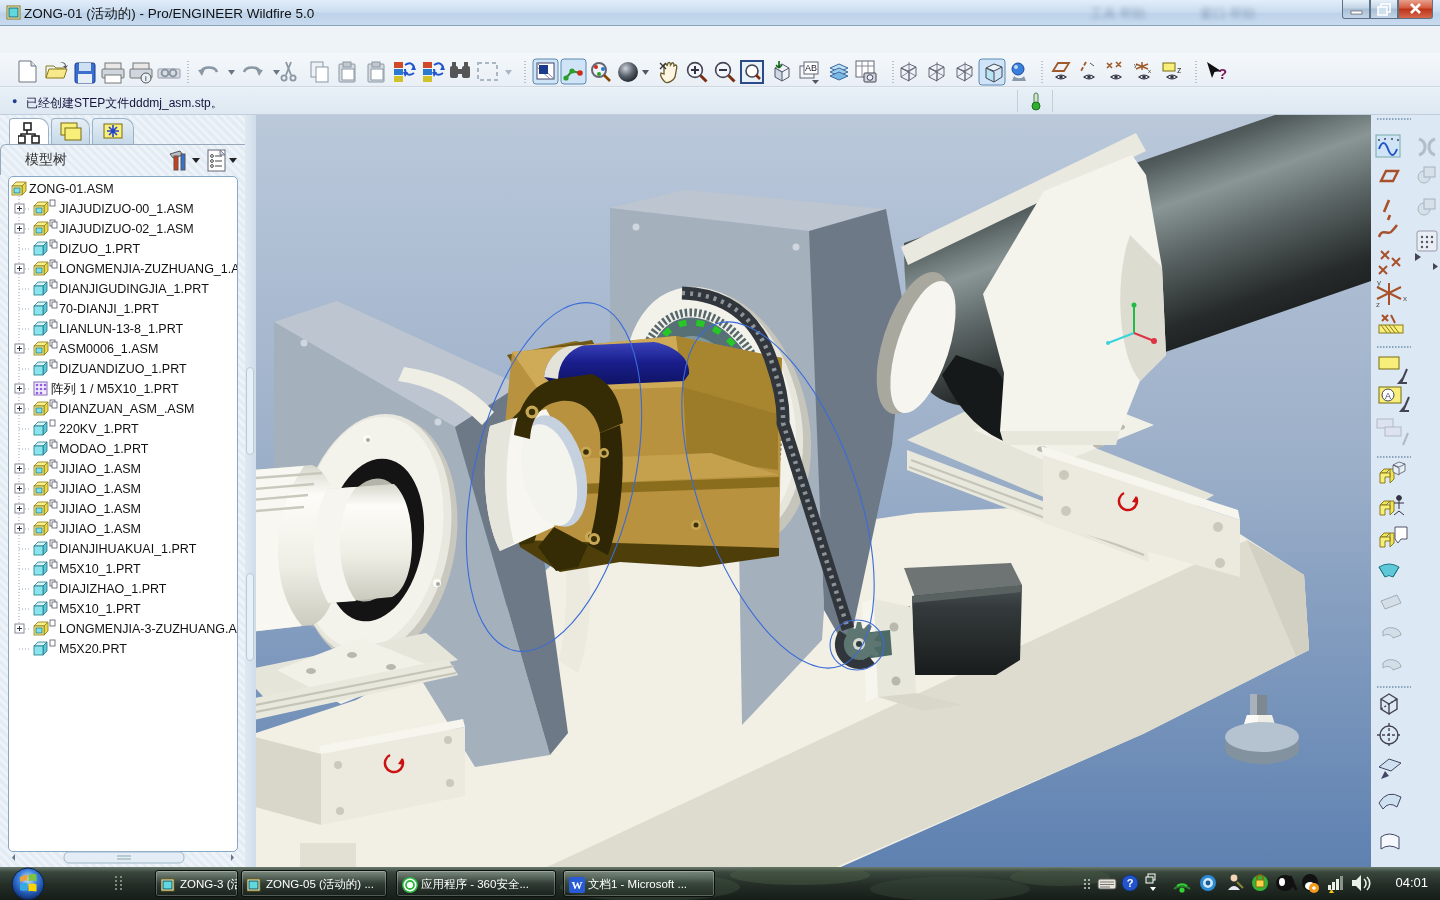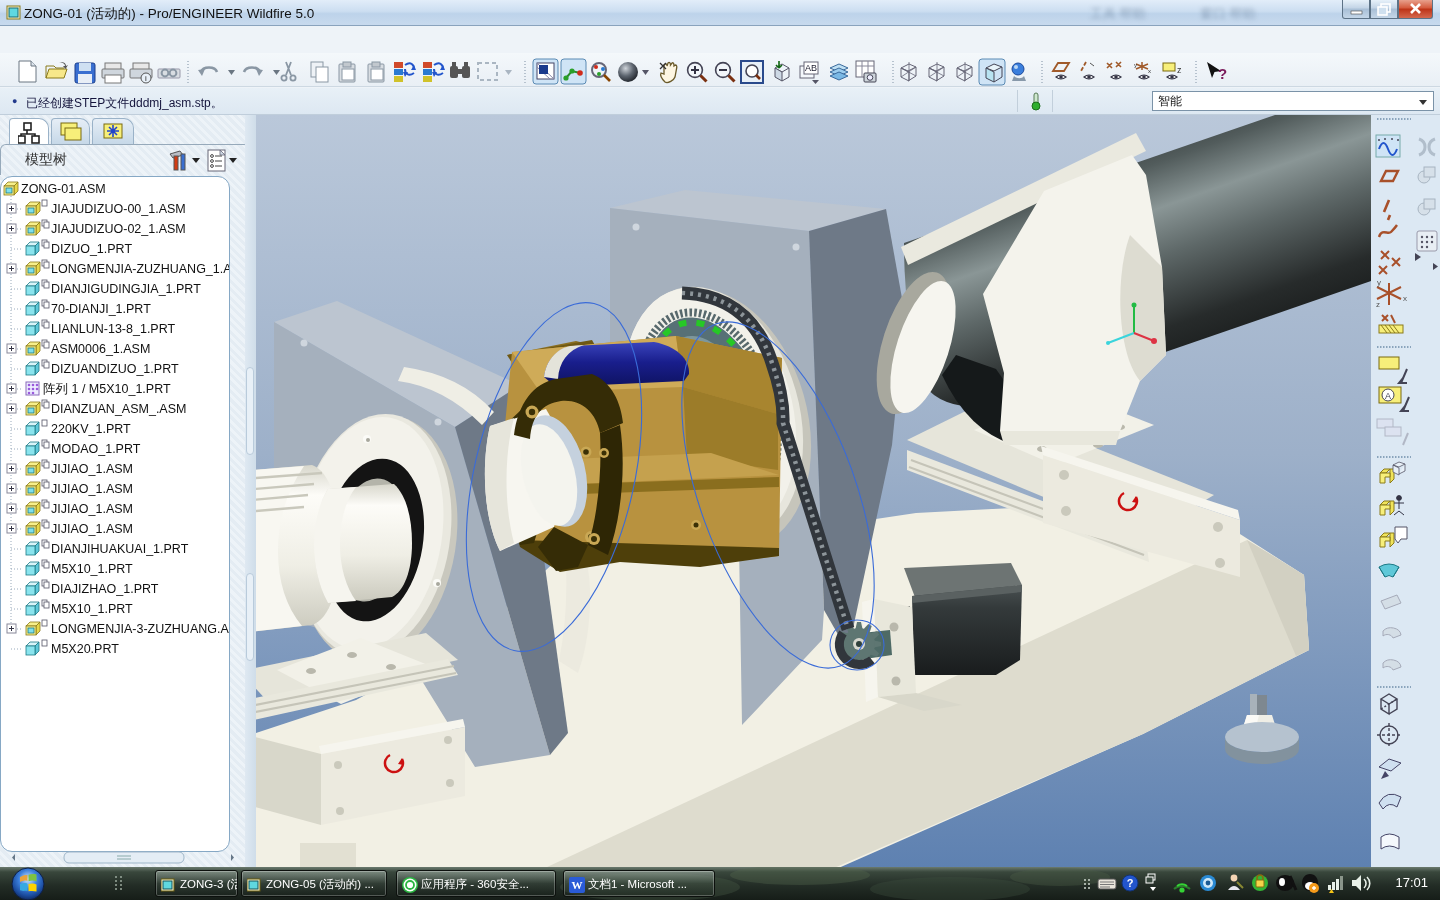--- a/index.html
+++ b/index.html
@@ -29,22 +29,22 @@
 #combo:after{content:"";position:absolute;right:6px;top:8px;border:4px solid transparent;border-top:5px solid #333}
 
 #main{position:absolute;left:0;top:115px;width:1440px;height:752px}
 #nav{position:absolute;left:0;top:0;width:256px;height:752px;
  background:repeating-linear-gradient(45deg,#e4ecf3 0 3px,#edf3f8 3px 6px)}
 .tab{position:absolute;top:3px;height:26px;border:1px solid #9ab2c8;border-bottom:none;border-radius:4px 10px 0 0;
  background:linear-gradient(#e6eef6,#c6d8e8)}
 .tab.active{background:#fff}
 #treehdr{position:absolute;left:0;top:29px;width:250px;height:31px;border:1px solid #96a9ba;border-radius:6px 6px 0 0;border-bottom:none}
 #treehdrtext{position:absolute;left:25px;top:36px;font-size:14px;font-weight:normal;color:#333}
-#treebox{position:absolute;left:0;top:61px;width:230px;height:676px;background:#fff;
- border:1px solid #86a8c5;border-radius:12px;overflow:hidden}
+#treebox{position:absolute;left:8px;top:61px;width:230px;height:676px;background:#fff;
+ border:1px solid #86a8c5;border-radius:5px;overflow:hidden}
 #hscroll{position:absolute;left:12px;bottom:4px;width:222px;height:13px}
 #sash{position:absolute;left:245px;top:0;width:11px;height:752px;background:linear-gradient(90deg,#dfe9f2,#cfdde9)}
 .sashh{position:absolute;left:1px;width:8px;border-radius:4px;background:#e8f0f7;border:1px solid #b9cbdb}
 #viewport{position:absolute;left:256px;top:0;width:1115px;height:752px}
 #rtoolbar{position:absolute;left:1371px;top:0;width:69px;height:752px;background:#dce8f3}
 #rtoolbar svg{position:absolute}
 
 #taskbar{position:absolute;left:0;top:867px;width:1440px;height:33px;
  background:linear-gradient(#6b7a6e,#39473c 15%,#232d26 55%,#161d18)}
 .tbtn{position:absolute;top:3px;height:27px;border:1px solid #0c100d;border-radius:3px;
@@ -308,21 +308,20 @@
 
 <div id="msgbar">
  <span style="position:absolute;left:12px;top:8px;color:#223a8c;font-size:9px">●</span>
  <span style="position:absolute;left:26px;top:7px">已经创建STEP文件dddmj_asm.stp。</span>
  <span style="position:absolute;left:1017px;top:2px;width:1px;height:22px;background:#c2cfdb"></span>
       <span style="position:absolute;left:1052px;top:2px;width:1px;height:22px;background:#c2cfdb"></span>
       <svg style="position:absolute;left:1028px;top:3px" width="16" height="20">
         <rect x="6" y="2" width="4" height="12" rx="2" fill="#cfe8cf" stroke="#567a56"></rect>
         <circle cx="8" cy="15" r="4" fill="#2fae2f" stroke="#1c6e1c"></circle>
       </svg>
- <div id="combo">智能</div>
 </div>
 
 <div id="main">
  <div id="nav">
   <div class="tab active" style="left:9px;width:40px"><svg width="38" height="24" style="margin:3px 0 0 8px">
             <g fill="none" stroke="#222" stroke-width="1.6">
               <rect x="6" y="1" width="7" height="7" fill="#fff"></rect>
               <rect x="0" y="14" width="7" height="7" fill="#fff"></rect>
               <rect x="14" y="14" width="7" height="7" fill="#fff"></rect>
               <path d="M9 8 v4 M3 14 v-2 h14 v2"></path>
@@ -1084,15 +1083,15 @@
           <rect x="4" y="6" width="3" height="8"></rect>
           <rect x="8" y="3" width="3" height="11"></rect>
           <rect x="12" y="0" width="3" height="14" fill="#8a958a"></rect>
           <path d="M1 17 l5 0 -2.5 -4z" fill="#f5c518"></path>
         </g>
         <g transform="translate(272,5)" fill="#e8f0e8">
           <path d="M0 5 h4 l5 -5 v16 l-5 -5 h-4z"></path>
           <path d="M12 4 a6 6 0 0 1 0 9 M15 2 a9 9 0 0 1 0 13" stroke="#e8f0e8" fill="none" stroke-width="1.6"></path>
         </g>
       </svg>
- <span id="clock">17:01</span>
+ <span id="clock">04:01</span>
 </div>
 </div>
 
 </body></html>

